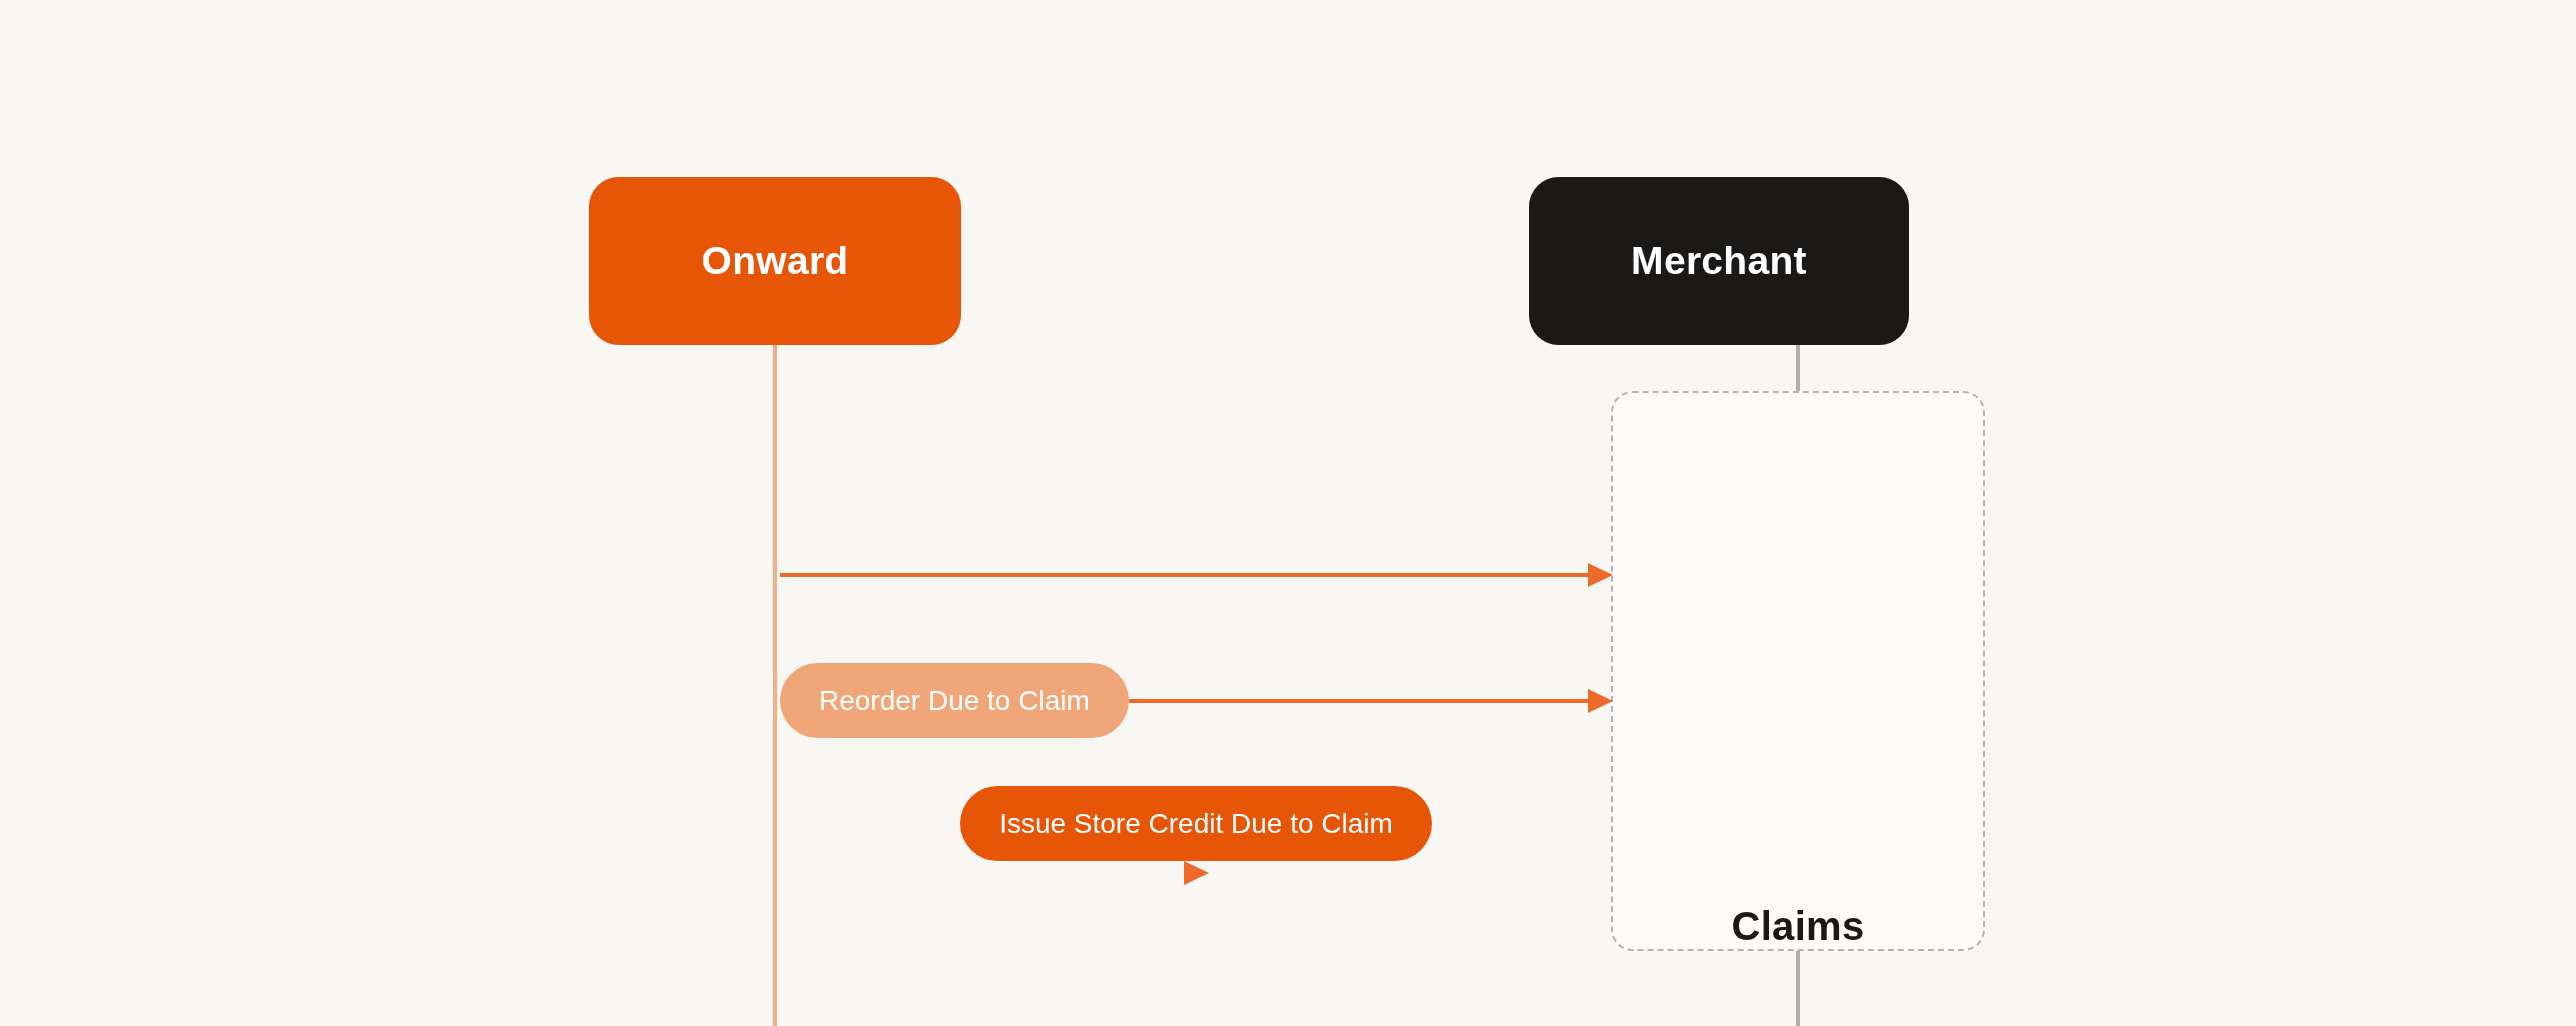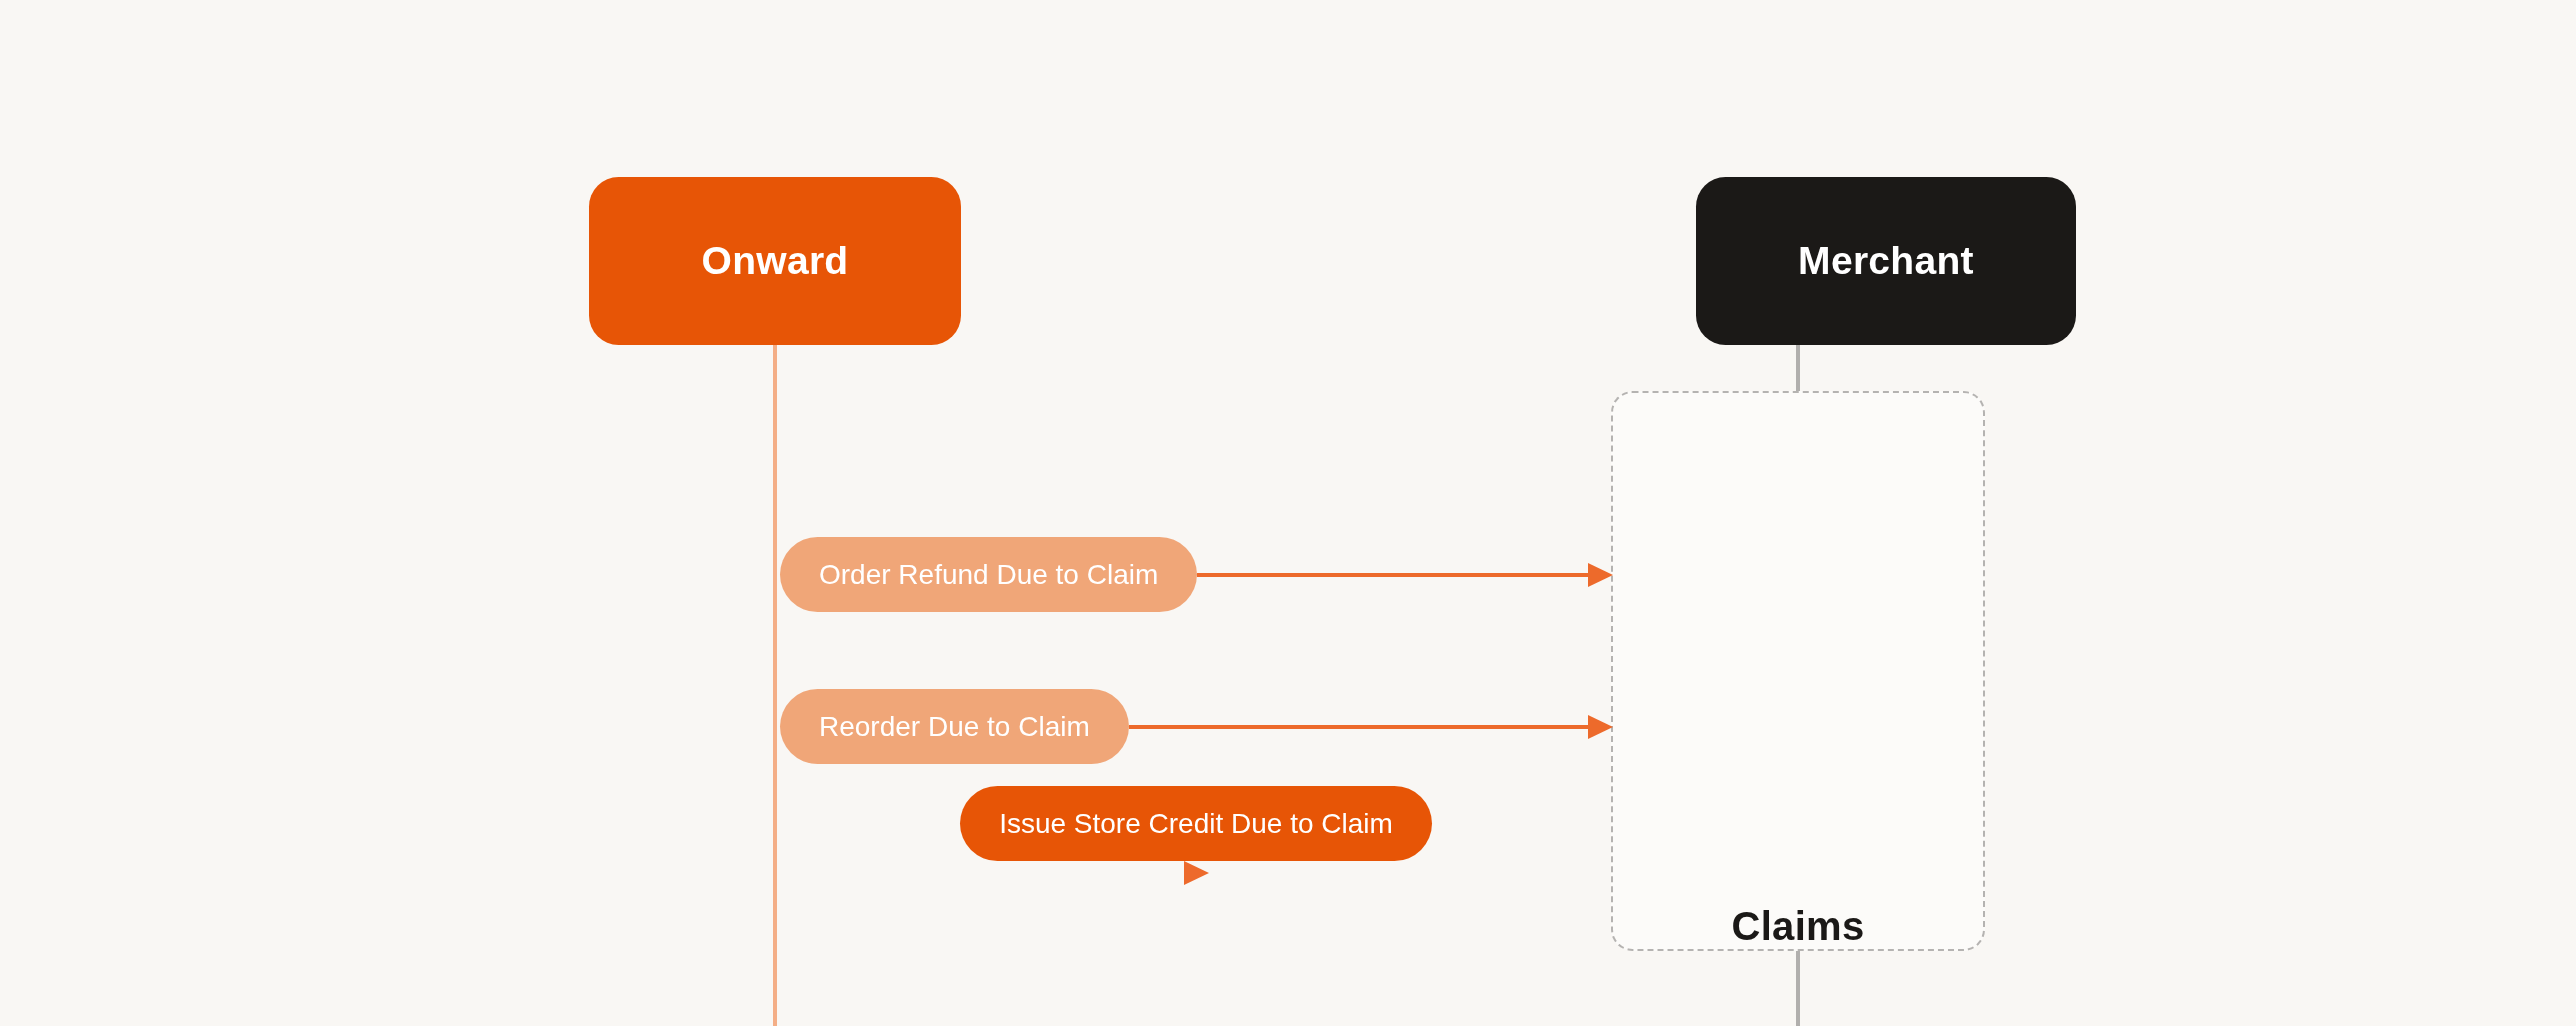--- a/index.html
+++ b/index.html
@@ -34,21 +34,21 @@
     font-size:39px;
     font-weight:700;
     letter-spacing:0.3px;
   }
   .actor-onward{
     left:589px;
     width:372px;
     background:var(--brand-orange);
   }
   .actor-merchant{
-    left:1696px;
+    left:1529px;
     width:380px;
     background:var(--near-black);
   }
   .lifeline{
     position:absolute;
     width:4px;
   }
   .lifeline-onward{
     left:773px;
     top:345px;
@@ -88,21 +88,21 @@
   }
   .message-row{
     position:absolute;
     left:780px;
     width:832px;
     height:75px;
     display:flex;
     align-items:center;
   }
   .row-0{top:537px;}
-  .row-1{top:689px;}
+  .row-1{top:663px;}
   .row-2{top:786px;flex-direction:column;}
   .pill{
     height:75px;
     border-radius:38px;
     display:flex;
     align-items:center;
     justify-content:center;
     padding:0 39px;
     color:var(--text-on-dark);
     font-size:28px;
@@ -138,23 +138,20 @@
 </div>
 <div class="actor actor-merchant">
   <span>Merchant</span>
 </div>
 
 <div class="group-box">
   <span class="group-label">Claims</span>
 </div>
 
 <div class="message-row row-0">
-  <div class="pill pill-light">
-    <span>Order Refund Due to Claim</span>
-  </div>
   <div class="arrow-line"></div>
   <div class="arrow-head"></div>
 </div>
 
 <div class="message-row row-1">
   <div class="pill pill-light">
     <span>Reorder Due to Claim</span>
   </div>
   <div class="arrow-line"></div>
   <div class="arrow-head"></div>

